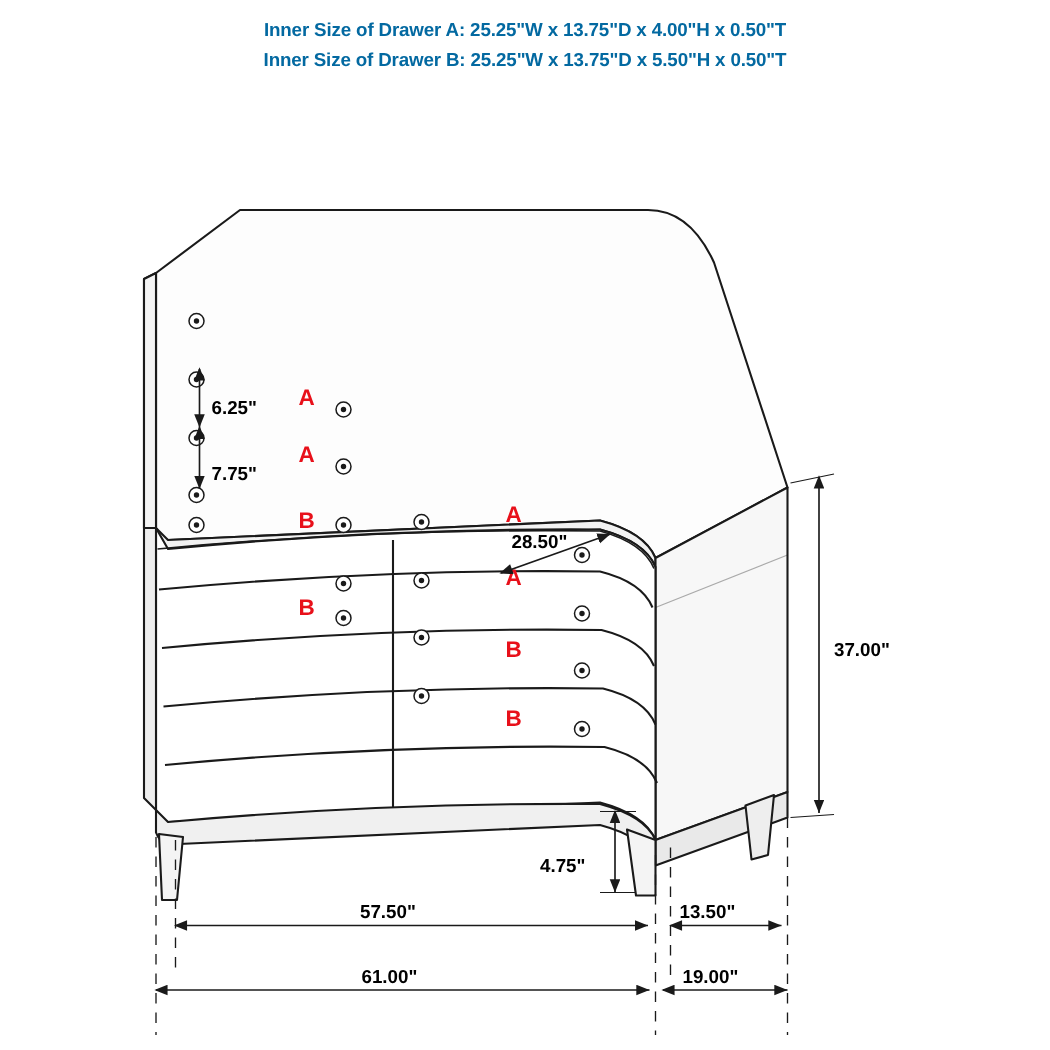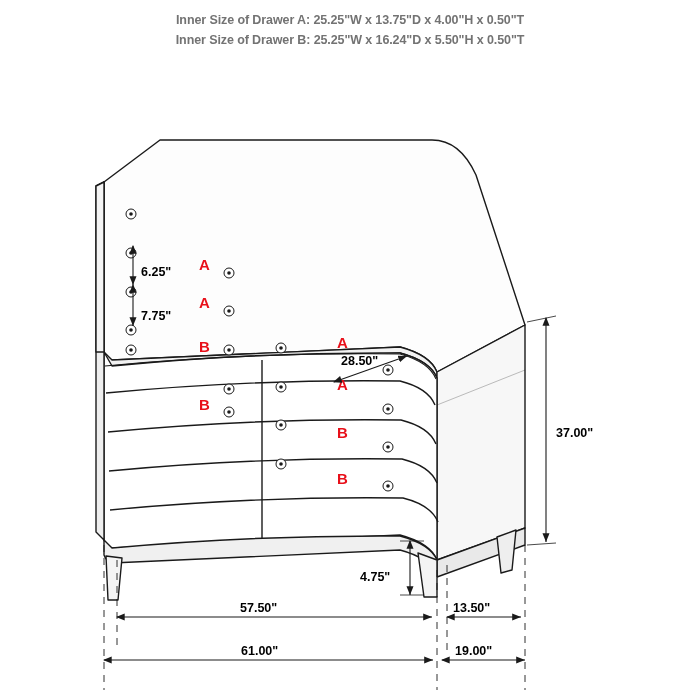--- a/index.html
+++ b/index.html
@@ -22,21 +22,21 @@
   .header {
     position: absolute;
     top: 10px;
     left: 0;
     width: 700px;
     text-align: center;
   }
   .header .line {
     font-size: 12.5px;
     font-weight: bold;
-    color: #737373;
+    color: #0369a1;
     line-height: 20px;
     letter-spacing: -0.1px;
   }
   svg {
     position: absolute;
     top: 0;
     left: 0;
   }
   .dim-label {
     font-family: "Liberation Sans", sans-serif;
@@ -51,21 +51,21 @@
     fill: #e8101a;
   }
 </style>
 </head>
 <body>
 
 <div id="stage">
 
   <div class="header">
     <div class="line">Inner Size of Drawer A: 25.25"W x 13.75"D x 4.00"H x 0.50"T</div>
-    <div class="line">Inner Size of Drawer B: 25.25"W x 16.24"D x 5.50"H x 0.50"T</div>
+    <div class="line">Inner Size of Drawer B: 25.25"W x 13.75"D x 5.50"H x 0.50"T</div>
   </div>
 
   <svg width="700" height="700" viewBox="0 0 700 700">
     <defs>
       <marker id="arrHead" markerWidth="9" markerHeight="9" refX="8" refY="3.2" orient="auto" markerUnits="strokeWidth">
         <path d="M0,0 L8,3.2 L0,6.4 z" fill="#1a1a1a"></path>
       </marker>
       <marker id="arrTail" markerWidth="9" markerHeight="9" refX="1" refY="3.2" orient="auto" markerUnits="strokeWidth">
         <path d="M8,0 L0,3.2 L8,6.4 z" fill="#1a1a1a"></path>
       </marker>

